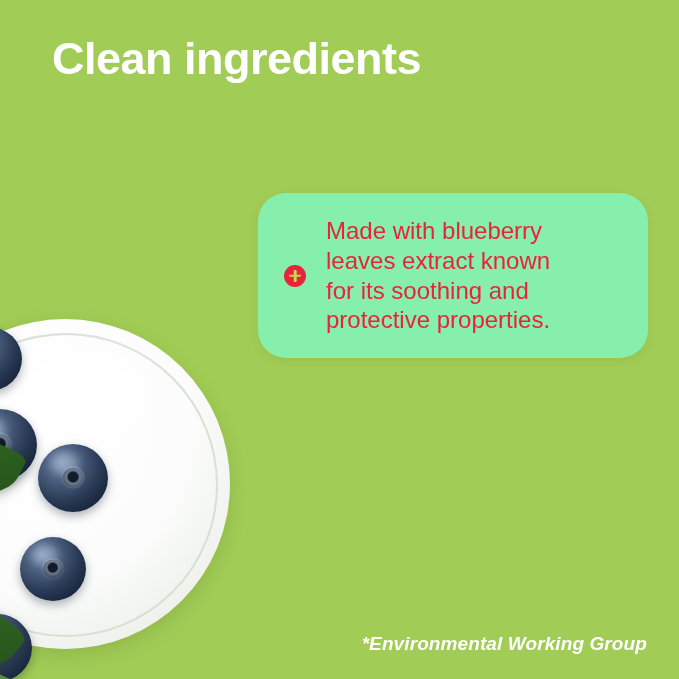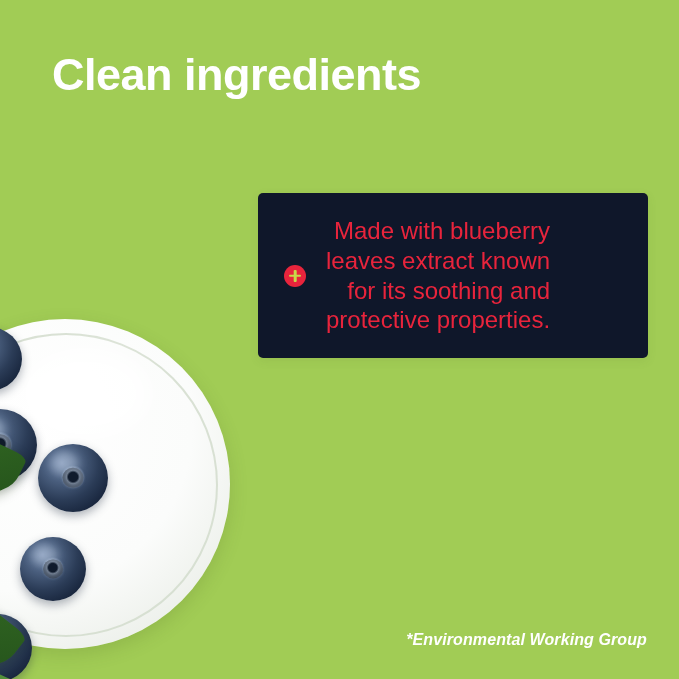--- a/index.html
+++ b/index.html
@@ -25,21 +25,20 @@
   #headline {
     position: absolute;
     left: 52px;
     top: 34px;
     font-size: 45px;
     font-weight: bold;
     color: #ffffff;
     letter-spacing: -0.5px;
     line-height: 1.1;
     white-space: nowrap;
-    margin-top: 16px;
   }
 
   
   #photo {
     position: absolute;
     left: -130px;
     bottom: -60px;
     width: 420px;
     height: 430px;
     pointer-events: none;
@@ -128,26 +127,25 @@
   }
   .stem {
     position: absolute;
     background: #54903a;
     border-radius: 4px;
   }
 
   
   .card {
     position: absolute;
-    background: #0f172a;
-    border-radius: 5px;
+    background: #86efac;
+    border-radius: 28px;
     display: flex;
     align-items: center;
     box-shadow: 0 3px 10px rgba(80,110,40,0.10);
-    text-align: right;
   }
   .card-plus {
     flex: 0 0 auto;
     width: 22px;
     height: 22px;
     margin-left: 26px;
     margin-right: 20px;
     border-radius: 50%;
     background: #e8243c;
     position: relative;
@@ -191,23 +189,23 @@
     left: 315px;
     top: 425px;
     width: 333px;
     height: 136px;
   }
 
   
   #footnote {
     position: absolute;
     right: 32px;
-    bottom: 30px;
+    bottom: 24px;
     color: #ffffff;
-    font-size: 16px;
+    font-size: 19px;
     font-style: italic;
     font-weight: bold;
     letter-spacing: 0.1px;
   }
 </style>
 </head>
 <body>
 
 <div id="poster">
 

